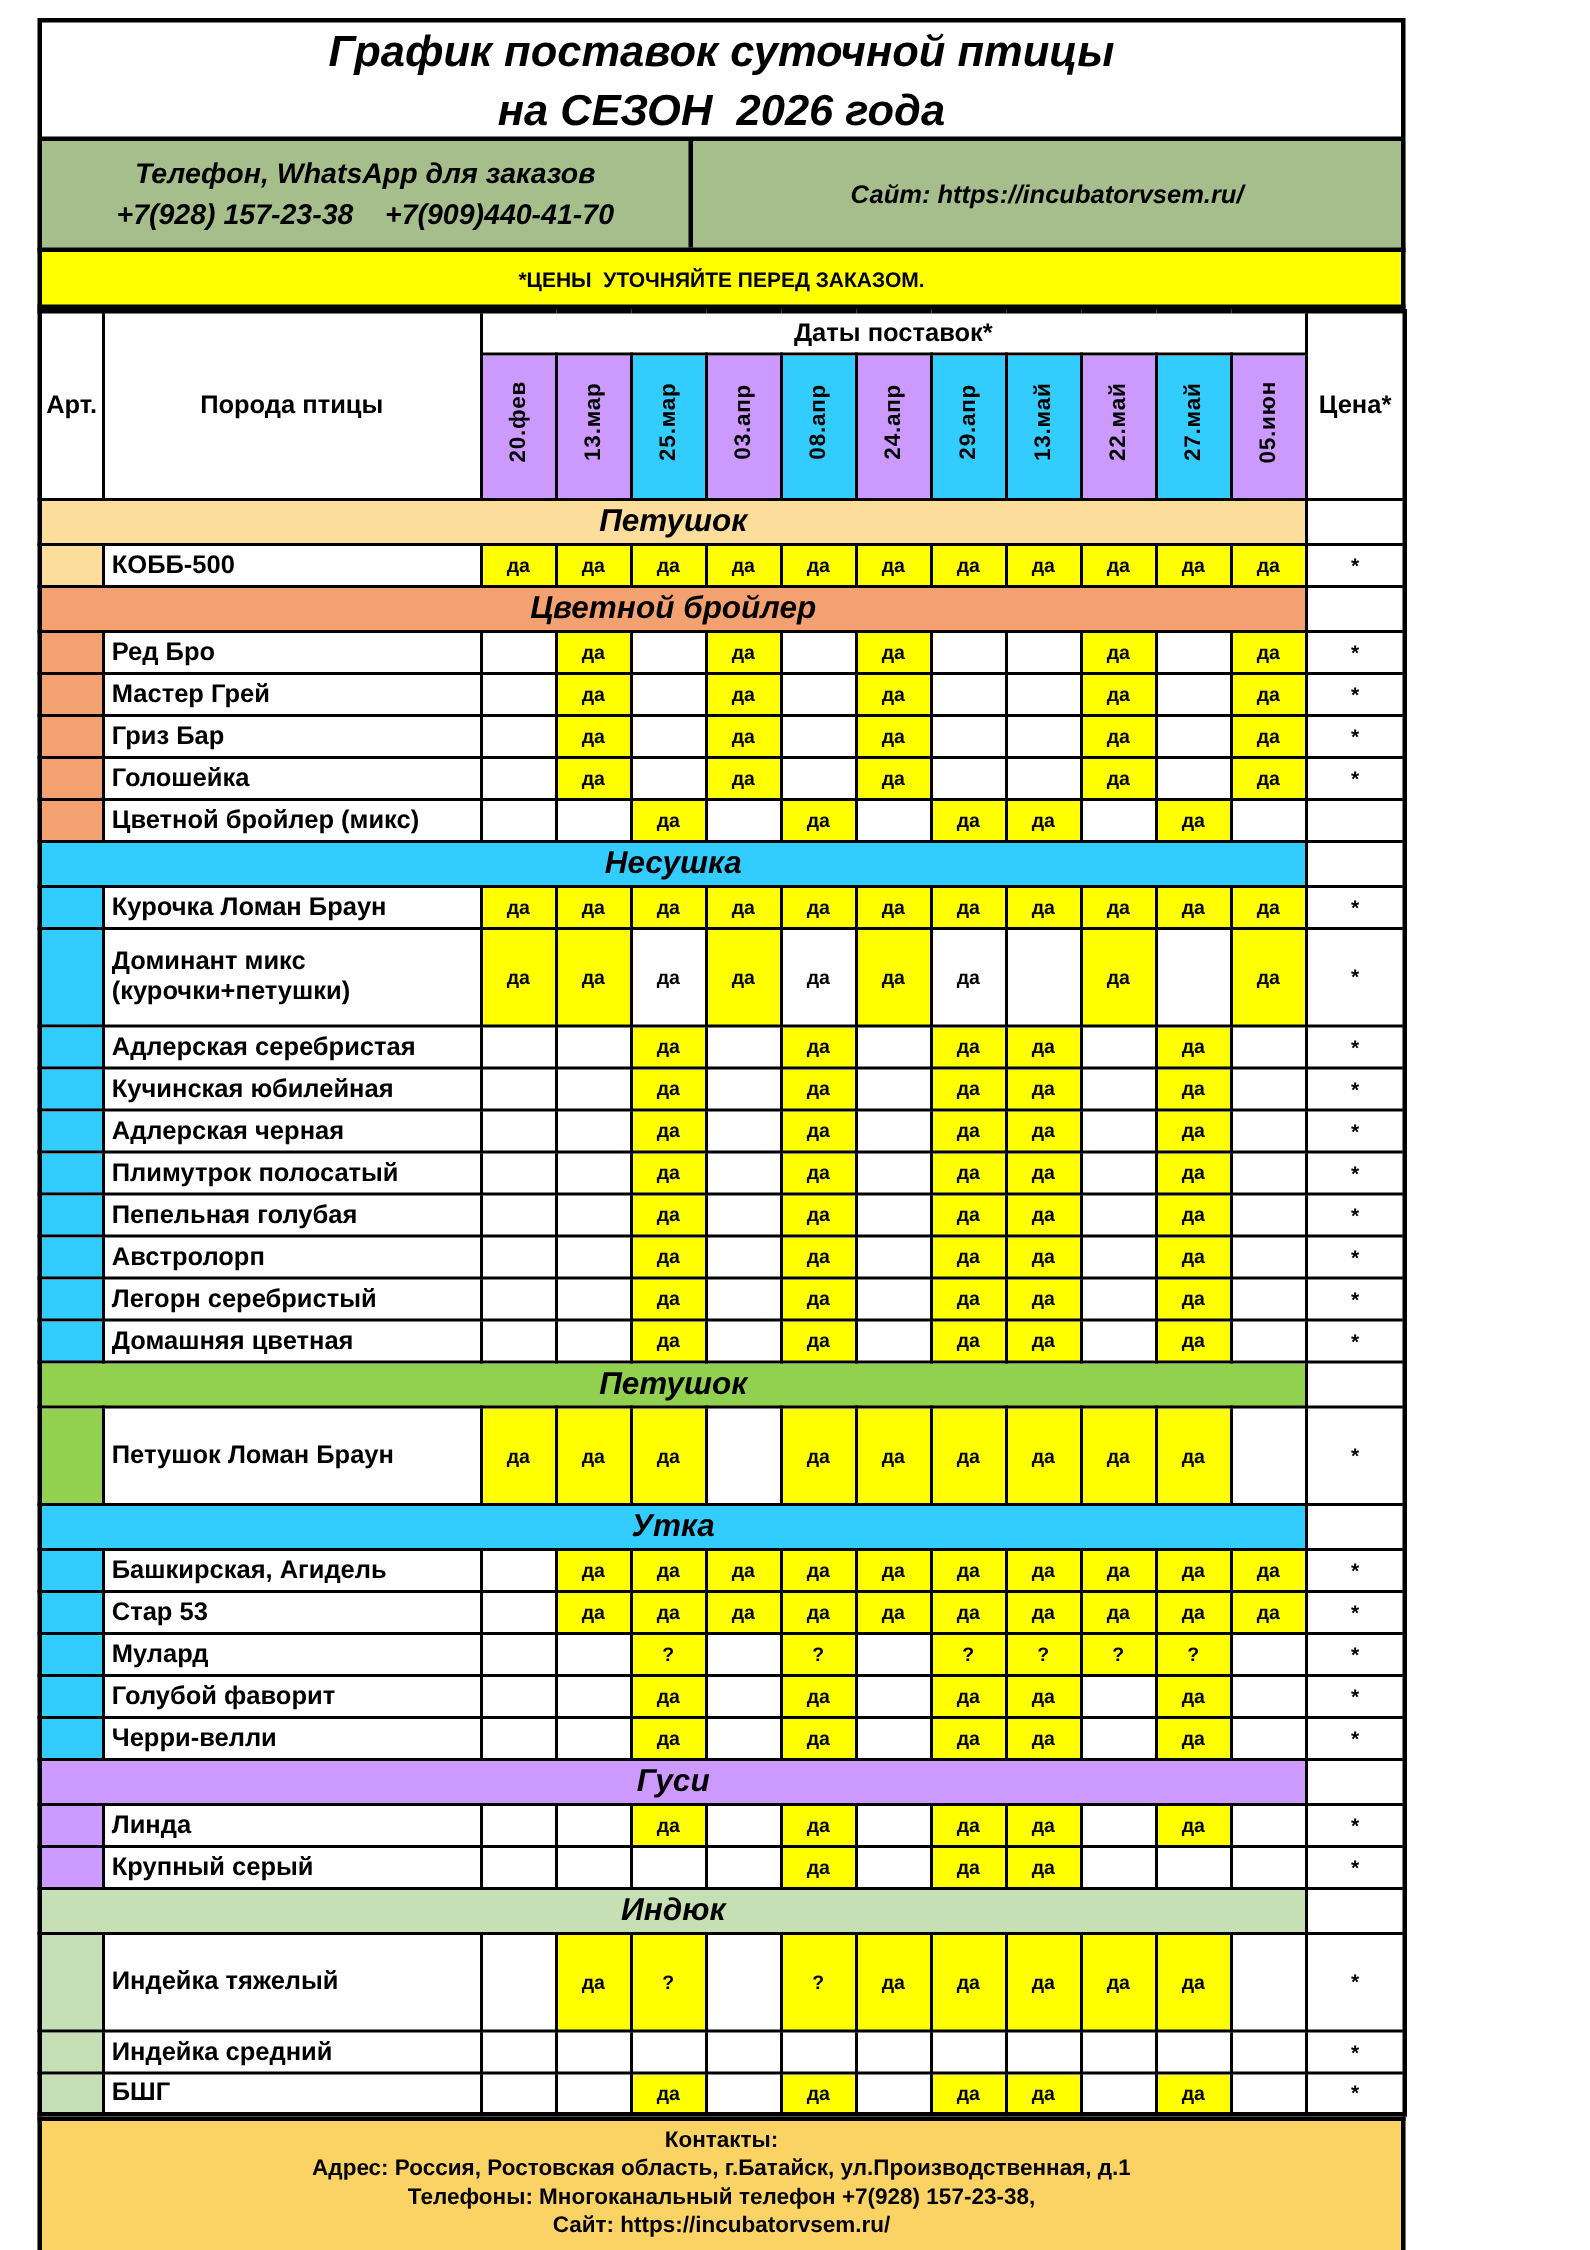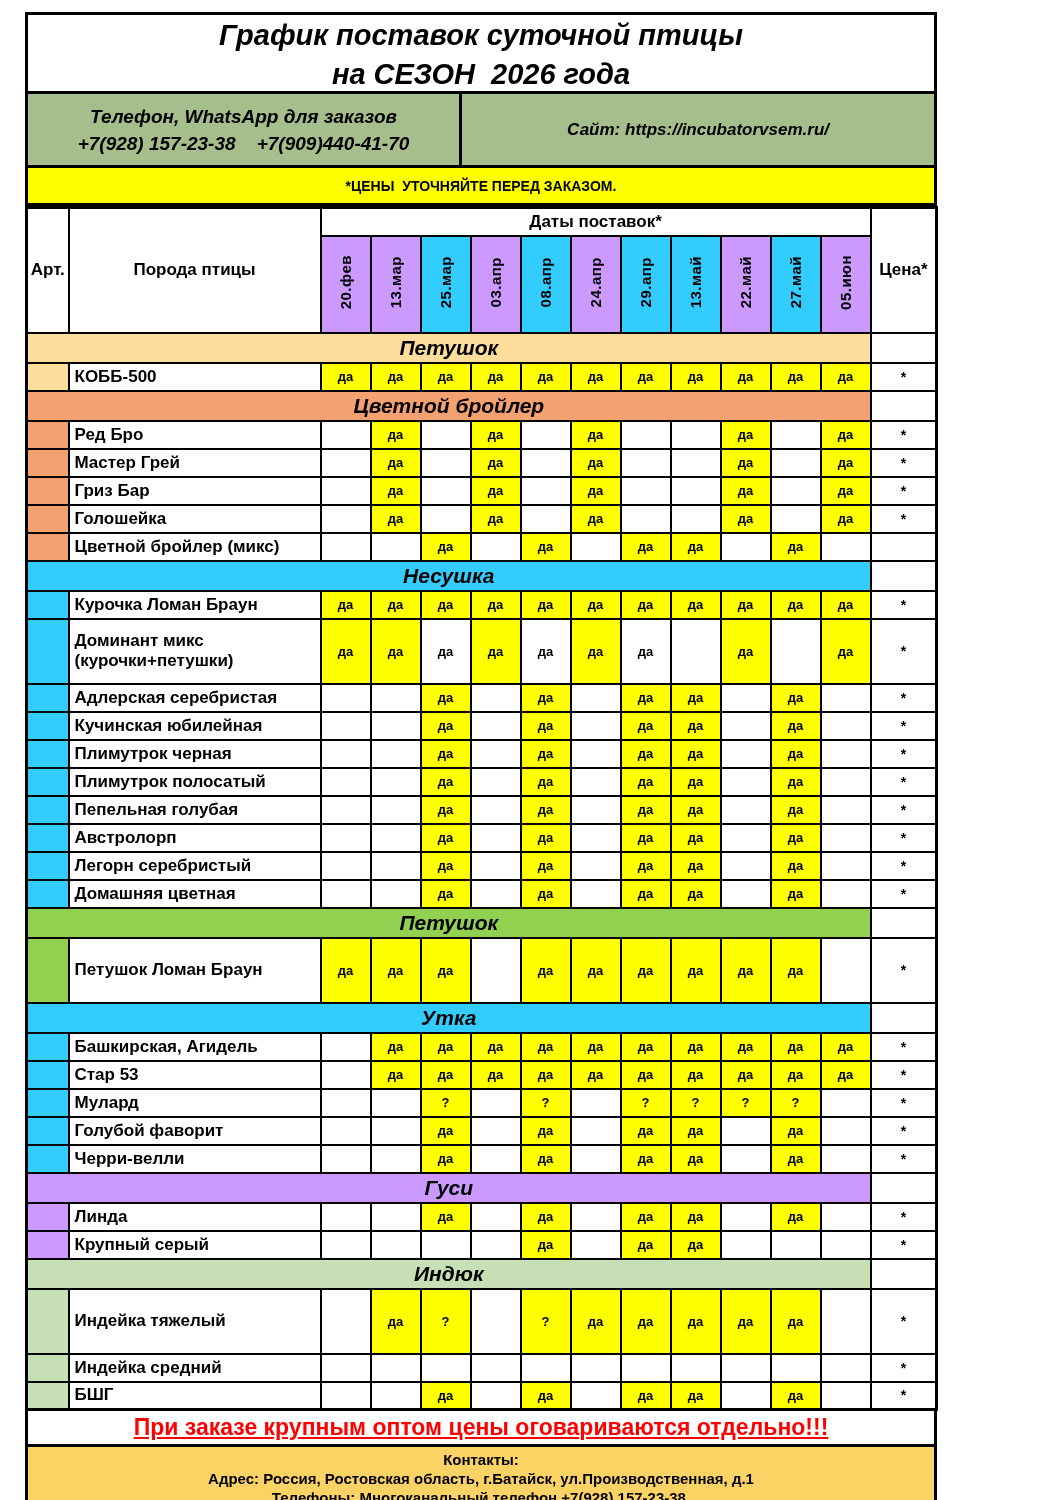--- a/index.html
+++ b/index.html
@@ -278,21 +278,21 @@
           <td class="mark-cell"></td>
           <td class="mark-cell" style="background-color: rgb(255, 255, 0);">да</td>
           <td class="mark-cell" style="background-color: rgb(255, 255, 0);">да</td>
           <td class="mark-cell"></td>
           <td class="mark-cell" style="background-color: rgb(255, 255, 0);">да</td>
           <td class="mark-cell"></td>
           <td class="price-cell">*</td>
         </tr>
         <tr>
           <td class="art-cell" style="background-color: rgb(51, 204, 255);"></td>
-          <td class="breed-cell">Плимутрок черная</td>
+          <td class="breed-cell">Адлерская черная</td>
           <td class="mark-cell"></td>
           <td class="mark-cell"></td>
           <td class="mark-cell" style="background-color: rgb(255, 255, 0);">да</td>
           <td class="mark-cell"></td>
           <td class="mark-cell" style="background-color: rgb(255, 255, 0);">да</td>
           <td class="mark-cell"></td>
           <td class="mark-cell" style="background-color: rgb(255, 255, 0);">да</td>
           <td class="mark-cell" style="background-color: rgb(255, 255, 0);">да</td>
           <td class="mark-cell"></td>
           <td class="mark-cell" style="background-color: rgb(255, 255, 0);">да</td>
@@ -563,23 +563,20 @@
           <td class="mark-cell" style="background-color: rgb(255, 255, 0);">да</td>
           <td class="mark-cell" style="background-color: rgb(255, 255, 0);">да</td>
           <td class="mark-cell"></td>
           <td class="mark-cell" style="background-color: rgb(255, 255, 0);">да</td>
           <td class="mark-cell"></td>
           <td class="price-cell">*</td>
         </tr>
       </tbody>
   </table>
 
-  <div class="wholesale-note">
-    <span>При заказе крупным оптом цены оговариваются отдельно!!!</span>
-  </div>
 
   <div class="contacts-footer" id="contacts-footer" style="background-color: rgb(251, 211, 100);">
       <div class="footer-line">Контакты:</div>
       <div class="footer-line">Адрес: Россия, Ростовская область, г.Батайск, ул.Производственная, д.1</div>
       <div class="footer-line">Телефоны: Многоканальный телефон +7(928) 157-23-38,</div>
       <div class="footer-line">Сайт: https://incubatorvsem.ru/</div>
     </div>
 
 </div>
 

